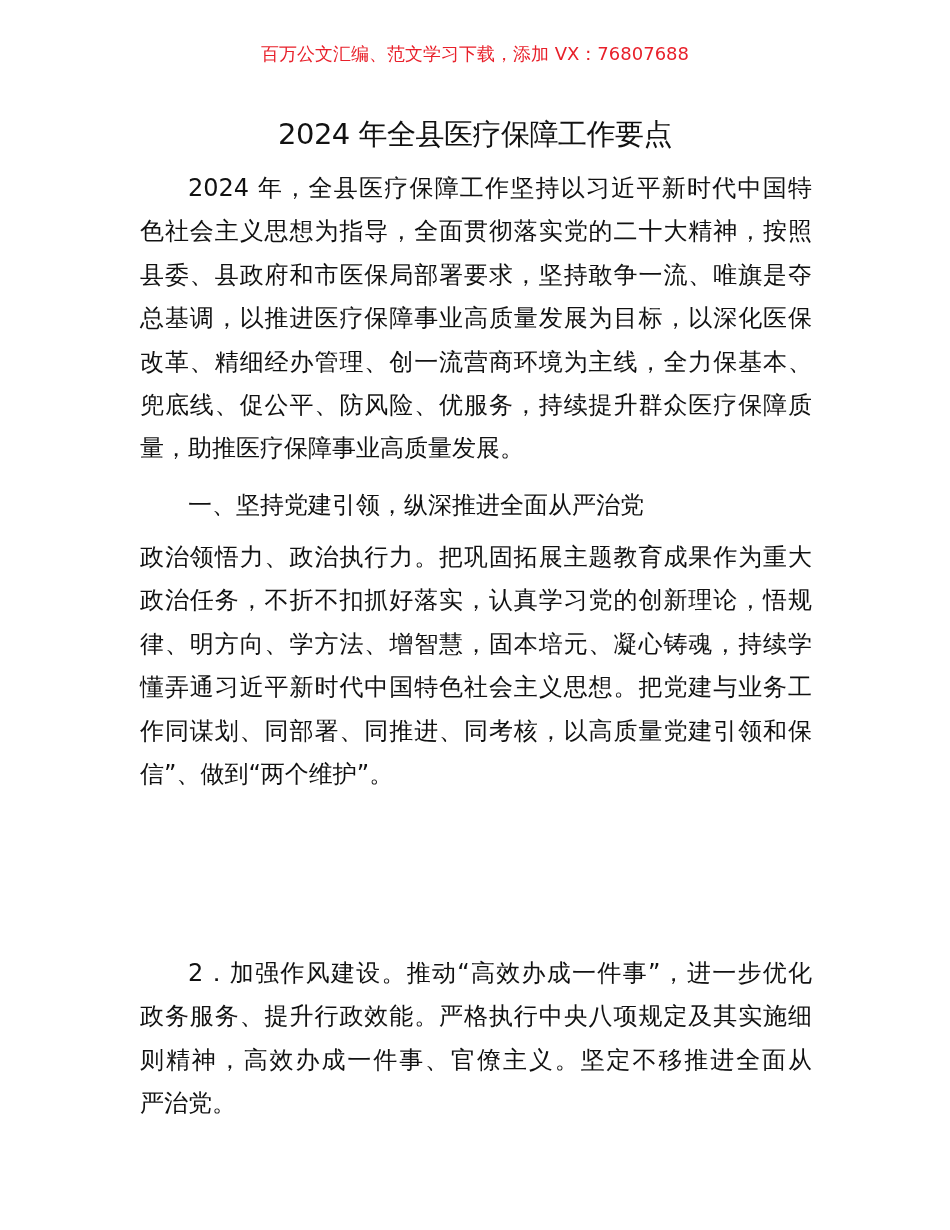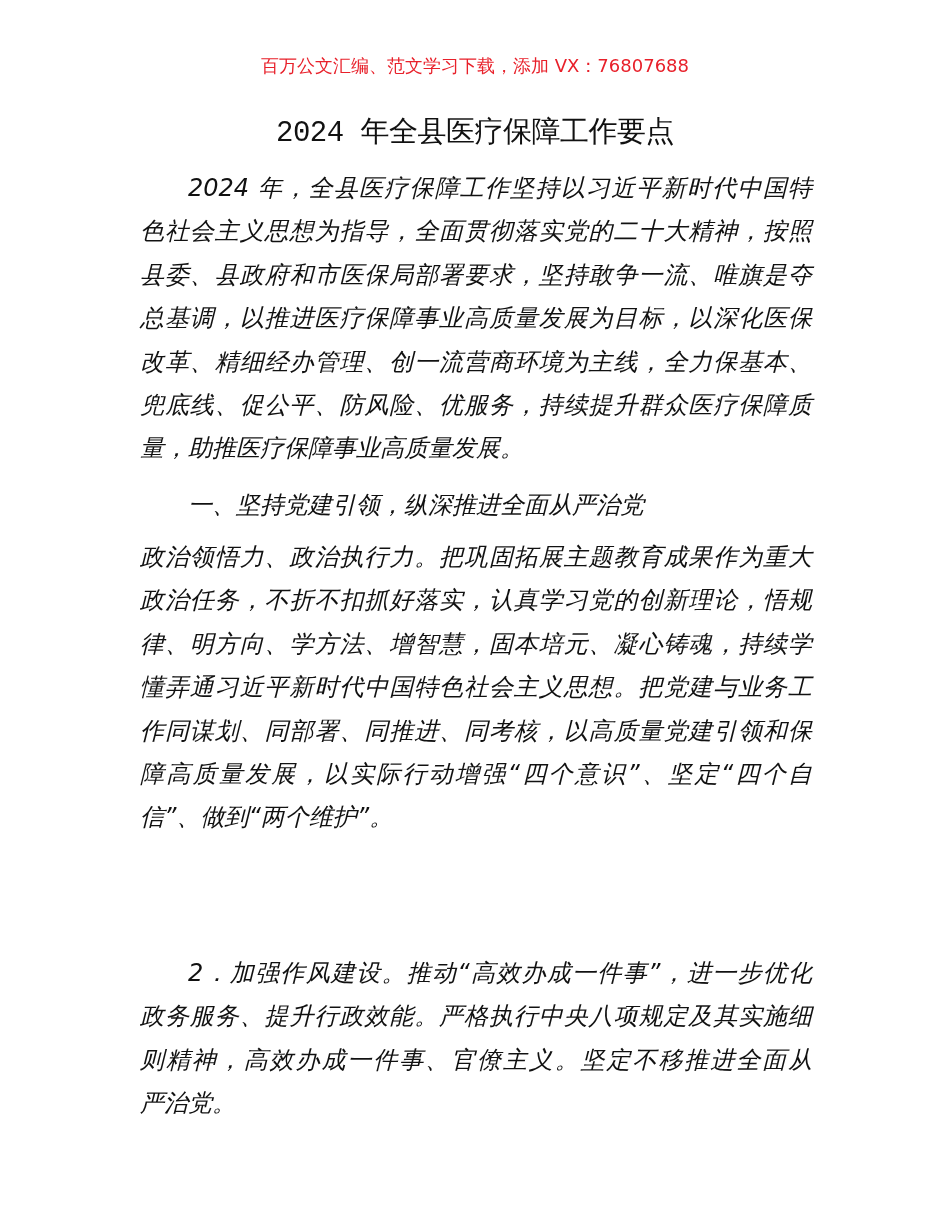--- a/index.html
+++ b/index.html
@@ -10,21 +10,21 @@
     body {
       width: 950px;
       height: 1230px;
       position: relative;
       overflow: hidden;
       font-family: "DejaVu Sans", "Liberation Sans", sans-serif;
       color: #111111;
     }
     .watermark {
       position: absolute;
-      top: 52px;
+      top: 40px;
       left: 0;
       width: 950px;
       text-align: center;
       font-size: 18px;
       line-height: 28px;
       color: #e8202a;
       letter-spacing: 0px;
     }
     .title {
       position: absolute;
@@ -37,21 +37,20 @@
       color: #111111;
       letter-spacing: -0.5px;
     }
     .body-text {
       position: absolute;
       left: 140px;
       width: 672px;
       font-size: 24px;
       line-height: 43.4px;
       color: #111111;
-      font-style: italic;
     }
     .line {
       display: block;
       white-space: nowrap;
       height: 43.4px;
       text-align: justify;
       text-align-last: justify;
     }
     .line.last {
       text-align-last: left;
@@ -62,21 +61,21 @@
     #p-intro { top: 167px; }
     #h-section1 { top: 484px; }
     #p-item1 { top: 536px; }
     #p-item2 { top: 936px; margin-top: 16px; }
   </style>
 </head>
 <body>
 
 <div class="watermark">百万公文汇编、范文学习下载，添加 VX：76807688</div>
 
-<h1 class="title" style="margin:0;font-weight:normal;font-family:Liberation Mono, monospace;">2024 年全县医疗保障工作要点</h1>
+<h1 class="title" style="margin:0;font-weight:normal;">2024 年全县医疗保障工作要点</h1>
 
 <div class="body-text" id="p-intro">
   <span class="line indent">2024 年，全县医疗保障工作坚持以习近平新时代中国特</span>
   <span class="line">色社会主义思想为指导，全面贯彻落实党的二十大精神，按照</span>
   <span class="line">县委、县政府和市医保局部署要求，坚持敢争一流、唯旗是夺</span>
   <span class="line">总基调，以推进医疗保障事业高质量发展为目标，以深化医保</span>
   <span class="line">改革、精细经办管理、创一流营商环境为主线，全力保基本、</span>
   <span class="line">兜底线、促公平、防风险、优服务，持续提升群众医疗保障质</span>
   <span class="line last">量，助推医疗保障事业高质量发展。</span>
 </div>
@@ -84,21 +83,20 @@
 <div class="body-text" id="h-section1">
   <span class="line last indent">一、坚持党建引领，纵深推进全面从严治党</span>
 </div>
 
 <div class="body-text" id="p-item1">
   <span class="line">政治领悟力、政治执行力。把巩固拓展主题教育成果作为重大</span>
   <span class="line">政治任务，不折不扣抓好落实，认真学习党的创新理论，悟规</span>
   <span class="line">律、明方向、学方法、增智慧，固本培元、凝心铸魂，持续学</span>
   <span class="line">懂弄通习近平新时代中国特色社会主义思想。把党建与业务工</span>
   <span class="line">作同谋划、同部署、同推进、同考核，以高质量党建引领和保</span>
-  <span class="line">障高质量发展，以实际行动增强“四个意识”、坚定“四个自</span>
   <span class="line last">信”、做到“两个维护”。</span>
 </div>
 
 <div class="body-text" id="p-item2">
   <span class="line indent">2．加强作风建设。推动“高效办成一件事”，进一步优化</span>
   <span class="line">政务服务、提升行政效能。严格执行中央八项规定及其实施细</span>
   <span class="line">则精神，高效办成一件事、官僚主义。坚定不移推进全面从</span>
   <span class="line last">严治党。</span>
 </div>
 

